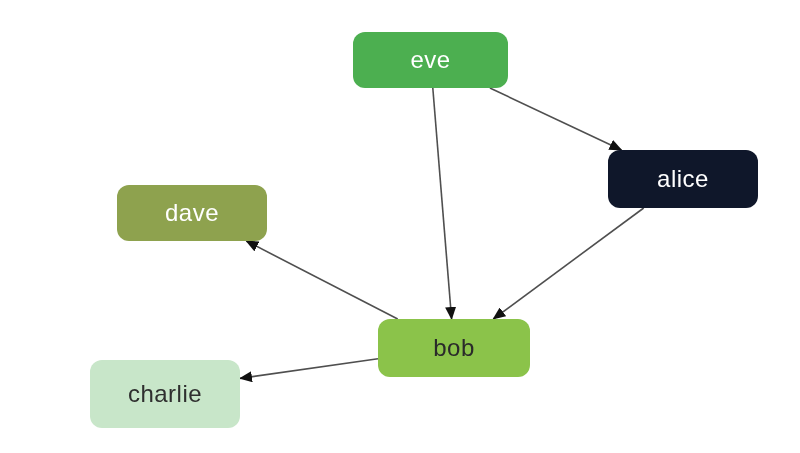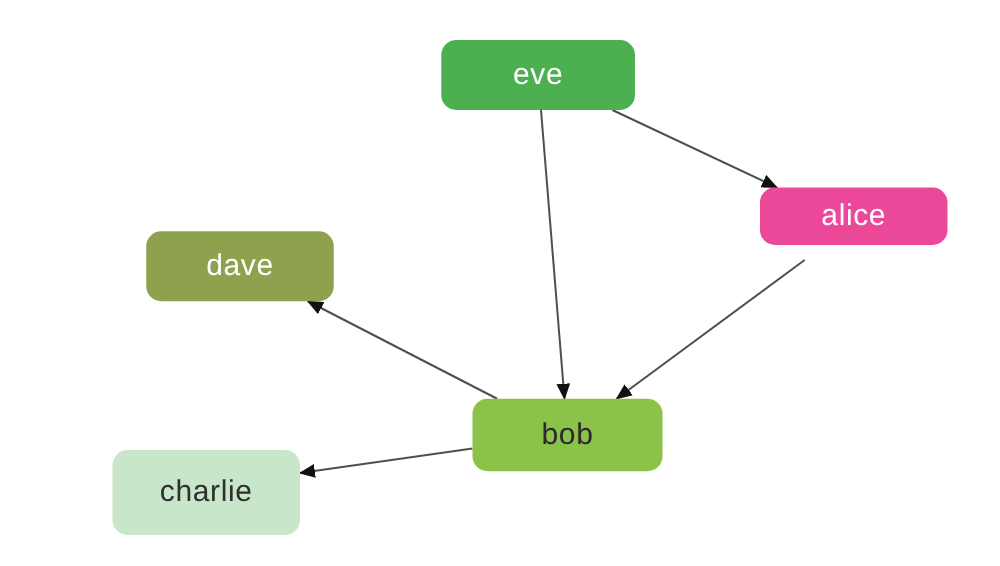--- a/index.html
+++ b/index.html
@@ -54,21 +54,21 @@
       <line x1="432.8" y1="88.0" x2="451.6" y2="319.0" stroke="#4f4f4f" stroke-width="1.6" marker-end="url(#arrowhead)"></line>
       <line x1="489.9" y1="88.0" x2="621.5" y2="150.0" stroke="#4f4f4f" stroke-width="1.6" marker-end="url(#arrowhead)"></line>
       <line x1="643.7" y1="208.0" x2="493.3" y2="319.0" stroke="#4f4f4f" stroke-width="1.6" marker-end="url(#arrowhead)"></line>
       <line x1="397.7" y1="319.0" x2="246.3" y2="241.0" stroke="#4f4f4f" stroke-width="1.6" marker-end="url(#arrowhead)"></line>
       <line x1="378.0" y1="358.8" x2="240.0" y2="378.4" stroke="#4f4f4f" stroke-width="1.6" marker-end="url(#arrowhead)"></line>
     </svg>
 
 <div class="node" style="left: 353px; top: 32px; width: 155px; height: 56px; background: rgb(76, 175, 80);">
       <span class="node-label" style="color: rgb(255, 255, 255);">eve</span>
     </div>
-    <div class="node" style="left: 608px; top: 150px; width: 150px; height: 46px; background: #ec4899;">
+    <div class="node" style="left: 608px; top: 150px; width: 150px; height: 58px; background: #0f172a;">
       <span class="node-label" style="color: rgb(255, 255, 255);">alice</span>
     </div>
     <div class="node" style="left: 117px; top: 185px; width: 150px; height: 56px; background: rgb(142, 162, 78);">
       <span class="node-label" style="color: rgb(255, 255, 255);">dave</span>
     </div>
     <div class="node" style="left: 378px; top: 319px; width: 152px; height: 58px; background: rgb(139, 195, 74);">
       <span class="node-label" style="color: rgb(42, 42, 42);">bob</span>
     </div>
     <div class="node" style="left: 90px; top: 360px; width: 150px; height: 68px; background: rgb(200, 230, 201);">
       <span class="node-label" style="color: rgb(47, 47, 47);">charlie</span>

